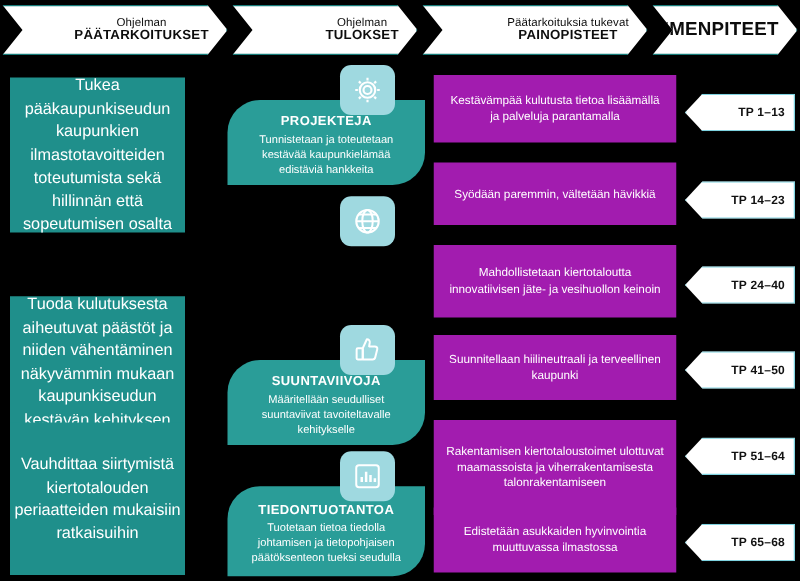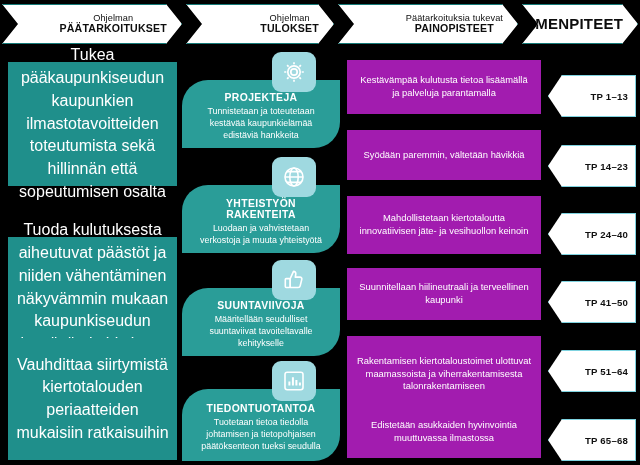--- a/index.html
+++ b/index.html
@@ -53,28 +53,28 @@
 
   #hdr1 { left: 2px;   width: 180px; }
   #hdr2 { left: 186px; width: 148px; }
   #hdr3 { left: 338px; width: 180px; }
   #hdr4 { left: 522px; width: 116px; }
 
   
   .purpose {
     position: absolute;
     left: 8px;
-    width: 169px;
+    width: 140px;
     background: #1f8f8b;
     display: flex;
     align-items: center;
     justify-content: center;
     text-align: center;
     color: #ffffff;
-    font-size: 16px;
+    font-size: 13px;
     line-height: 1.42;
     padding: 4px 3px;
     box-sizing: border-box;
   }
   #purpose0 { top: 62px;  height: 124px; }
   #purpose1 { top: 200px; height: 124px; margin-top: 37px; }
   #purpose2 { top: 338px; height: 122px; }
 
   
   .result {
@@ -148,21 +148,21 @@
   #focus2 { top: 196px; height: 58px; }
   #focus3 { top: 268px; height: 52px; }
   #focus4 { top: 336px; height: 76px; }
   #focus5 { top: 406px; height: 52px; justify-content: flex-end; }
 
   
   .tp {
     position: absolute;
     left: 548px;
     width: 88px;
-    height: 42px;
+    height: 30px;
     background: #ffffff;
     border: 1.7px solid #7fd3e0;
     clip-path: polygon(0% 50%, 14px 0%, 100% 0%, 100% 100%, 14px 100%);
     display: flex;
     align-items: center;
     justify-content: flex-end;
     box-sizing: border-box;
     padding-right: 7px;
     color: #111111;
     font-weight: 700;
@@ -215,24 +215,20 @@
     <span>Tuoda kulutuksesta aiheutuvat päästöt ja niiden vähentäminen näkyvämmin mukaan kaupunkiseudun kestävän kehityksen työhön</span>
   </div>
   <div class="purpose" id="purpose2">
     <span>Vauhdittaa siirtymistä kiertotalouden periaatteiden mukaisiin ratkaisuihin</span>
   </div>
 
   <div class="result" id="result0">
     <div class="result-title">PROJEKTEJA</div>
     <div class="result-desc">Tunnistetaan ja toteutetaan kestävää kaupunkielämää edistäviä hankkeita</div>
   </div>
-  <div class="result" id="result1">
-    <div class="result-title">YHTEISTYÖN RAKENTEITA</div>
-    <div class="result-desc">Luodaan ja vahvistetaan verkostoja ja muuta yhteistyötä</div>
-  </div>
   <div class="result" id="result2">
     <div class="result-title">SUUNTAVIIVOJA</div>
     <div class="result-desc">Määritellään seudulliset suuntaviivat tavoiteltavalle kehitykselle</div>
   </div>
   <div class="result" id="result3">
     <div class="result-title">TIEDONTUOTANTOA</div>
     <div class="result-desc">Tuotetaan tietoa tiedolla johtamisen ja tietopohjaisen päätöksenteon tueksi seudulla</div>
   </div>
 
   <div class="icon-badge" id="badge0">

